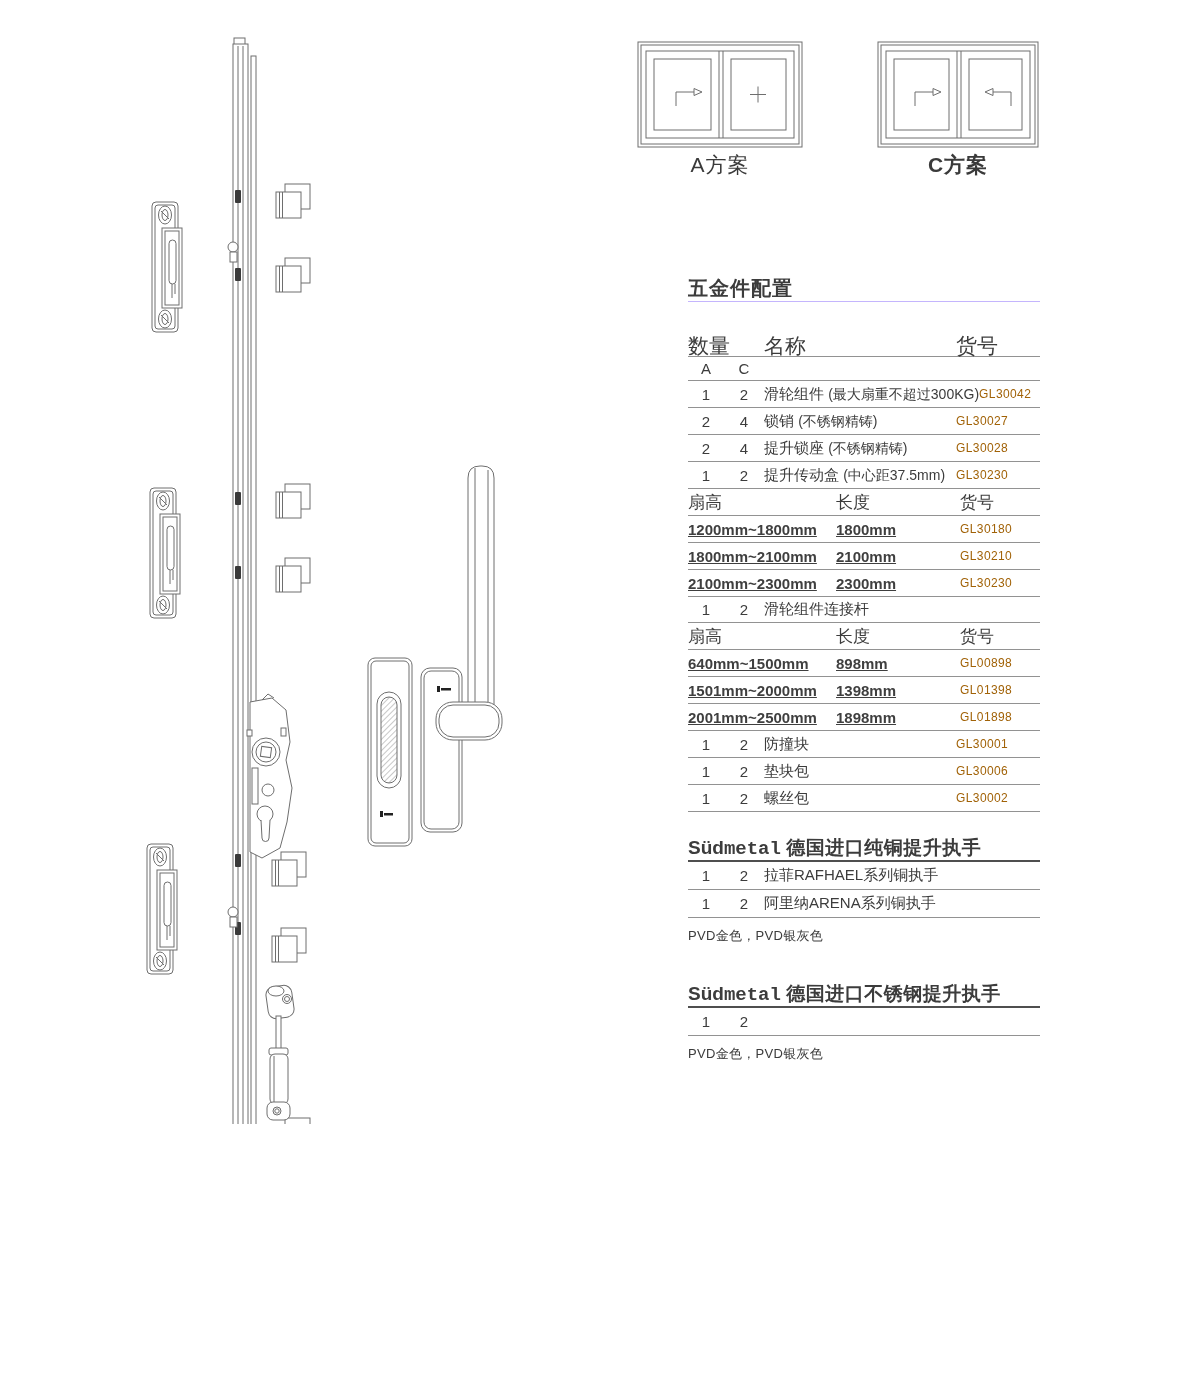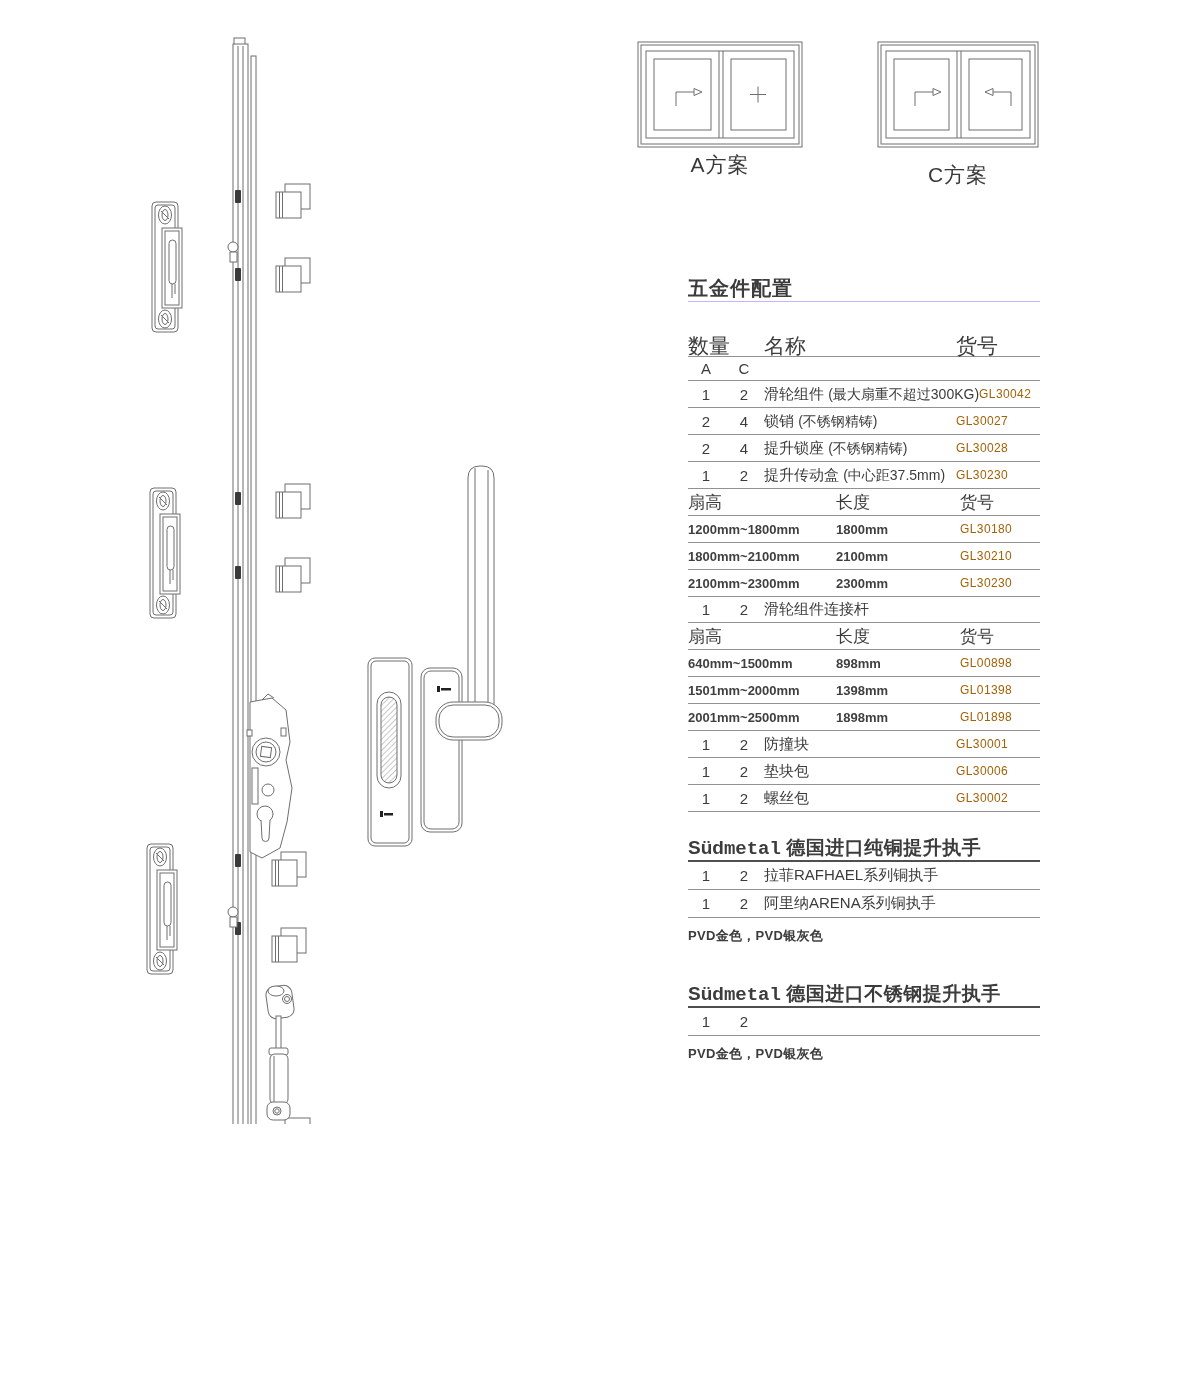--- a/index.html
+++ b/index.html
@@ -15,31 +15,31 @@
   .trow.hdr{grid-template-columns:76px 1fr 84px;height:25px;font-size:21px;margin-top:30px;}
   .trow.ac{grid-template-columns:36px 40px 1fr;height:24px;font-size:16px;}
   .trow.part{grid-template-columns:36px 40px 1fr 84px;height:27px;}
   .trow.conn{grid-template-columns:36px 40px 1fr;height:26px;}
   .trow.sizehdr{grid-template-columns:148px 124px 1fr;height:27px;font-size:17px;}
   .trow.size{grid-template-columns:148px 124px 1fr;height:27px;}
   .qty{text-align:center;font-size:15px;}
   .pname{font-size:15px;white-space:nowrap;}
   .pname .note{font-size:14px;letter-spacing:0;}
   .code{font-size:12px;letter-spacing:.4px;color:#a16207;white-space:nowrap;}
-  .sz{font-size:13px;font-weight:bold;color:#3f3f3f;}
+  .sz{font-size:15px;font-weight:bold;color:#3f3f3f;text-decoration:underline;}
   
   .section{position:absolute;left:688px;width:352px;}
   .sec-title{font-size:19px;height:26px;line-height:24px;border-bottom:2px solid #4f4f4f;
              box-sizing:border-box;white-space:nowrap;}
   .sec-title .brand-r{font-weight:bold;}
   .sec-title .brand-b{font-weight:bold;font-family:Liberation Mono, monospace;}
   .sec-title .cn{font-weight:bold;letter-spacing:.5px;}
   .srow{display:grid;grid-template-columns:36px 40px 1fr;align-items:center;height:28px;
         border-bottom:1px solid #929292;font-size:15px;box-sizing:border-box;}
-  .finish{margin-top:9px;font-size:13px;letter-spacing:.3px;font-weight:bold;}
+  .finish{margin-top:9px;font-size:13px;letter-spacing:.3px;}
 </style>
 </head>
 <body>
 
 <div class="page">
 
   <svg class="art" width="1200" height="1400" viewBox="0 0 1200 1400">
     <defs>
       <pattern id="hatch" width="4" height="4" patternUnits="userSpaceOnUse" patternTransform="rotate(45)">
         <line x1="0" y1="0" x2="0" y2="4" stroke="#9a9a9a" stroke-width="1.1"></line>
@@ -269,21 +269,21 @@
           <line x1="1000" y1="1289" x2="1012" y2="1303" stroke-width="2"></line>
           <line x1="1002" y1="1294" x2="1006" y2="1291"></line>
           <line x1="1005" y1="1298" x2="1009" y2="1295"></line>
           <circle cx="1013" cy="1304" r="3.5" fill="#e8e8e8"></circle>
         </g>
       </g>
     </g>
   </svg>
 
   <div class="caption" style="left:638px;top:151px;width:164px;">A方案</div>
-  <div class="caption" style="left:878px;top:161px;width:160px;">C方案</div>
+  <div class="caption" style="left:878px;top:151px;width:160px;font-weight:bold;">C方案</div>
 
   <div class="htable">
     <div class="ht-title">五金件配置</div>
 
     <div class="trow hdr">
       <span>数量</span>
       <span>名称</span>
       <span>货号</span>
     </div>
 

